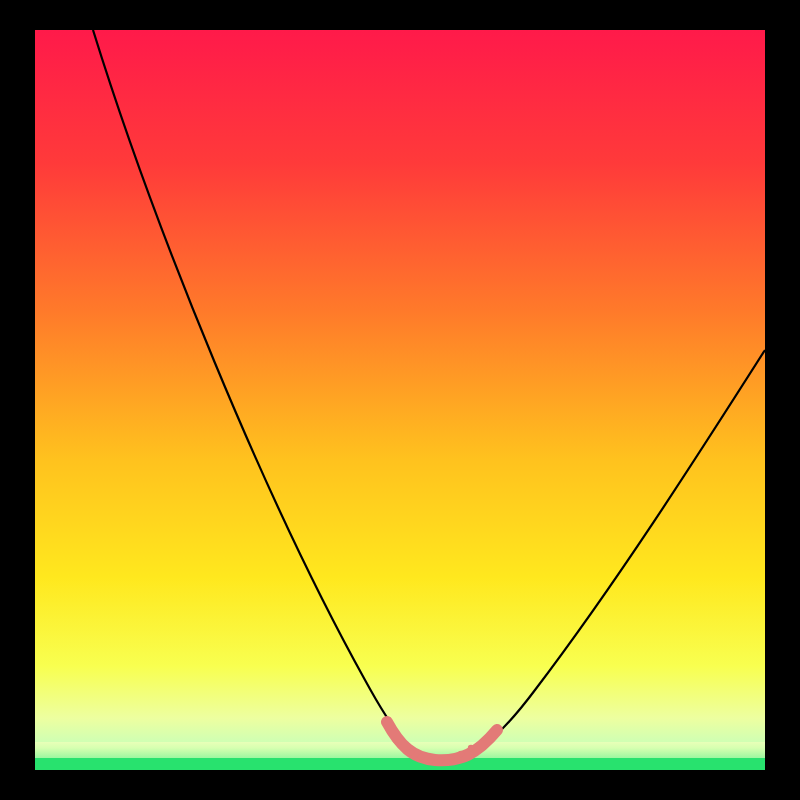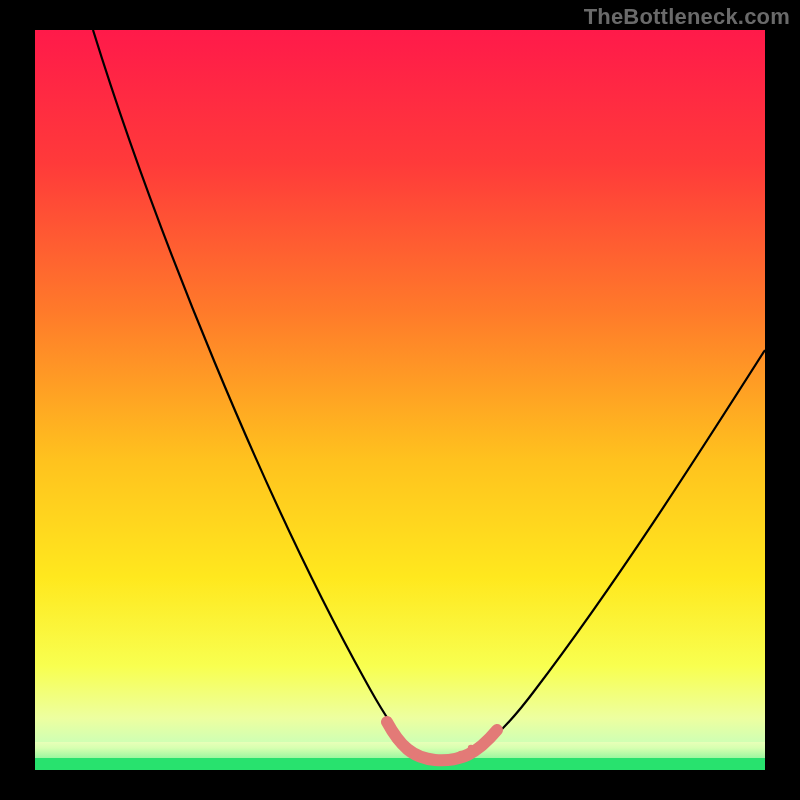--- a/index.html
+++ b/index.html
@@ -56,21 +56,20 @@
     left: 0;
     width: 730px;
     z-index: 3;
   }
 </style>
 </head>
 <body>
 
 <div class="frame">
 
-  <div class="watermark">TheBottleneck.com</div>
 
   <div class="plot-area">
 
     <svg>
       <defs>
         <linearGradient id="bg-grad" x1="0" y1="0" x2="0" y2="1">
           <stop offset="0%" stop-color="#ff1a4a"></stop>
           <stop offset="18%" stop-color="#ff3a3a"></stop>
           <stop offset="38%" stop-color="#ff7a2a"></stop>
           <stop offset="58%" stop-color="#ffc21e"></stop>

